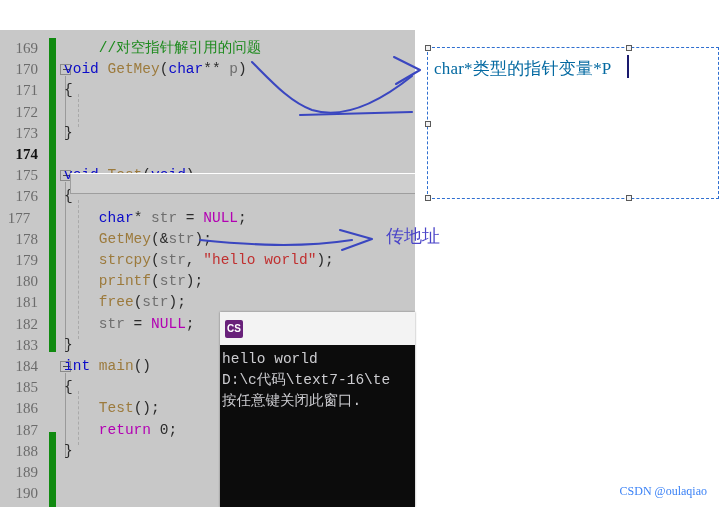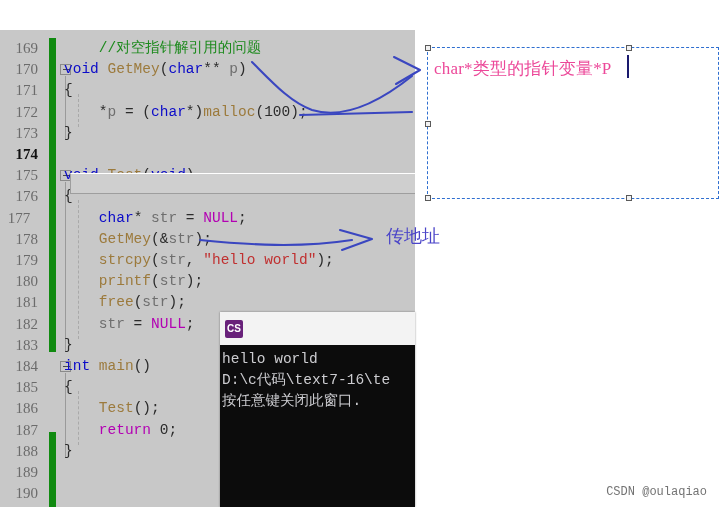--- a/index.html
+++ b/index.html
@@ -108,21 +108,21 @@
   }
   .h-tl { left:-3px;  top:-3px; }
   .h-tm { left:198px; top:-3px; }
   .h-ml { left:-3px;  top:73px; }
   .h-bl { left:-3px;  bottom:-3px; }
   .h-bm { left:198px; bottom:-3px; }
 
   #annot-text {
     position:absolute; left:6px; top:9px;
     font-family:"Liberation Serif", serif;
-    font-size:17px; color:#ec4899; letter-spacing:0.2px;
+    font-size:17px; color:#0369a1; letter-spacing:0.2px;
     white-space:nowrap;
   }
   #annot-caret {
     position:absolute; left:199px; top:7px;
     width:1.5px; height:23px; background:#1a1a6e;
   }
 
   
   #pass-addr {
     position:absolute; left:386px; top:224px;
@@ -163,22 +163,22 @@
   }
   .cline {
     font-family:"Liberation Mono", monospace;
     font-size:14.5px; line-height:21px;
     color:#ccccd0; white-space:pre;
   }
 
   
   #watermark {
     position:absolute; right:12px; bottom:8px;
-    font-size:12px; color:#737373;
-    font-family:Liberation Mono, monospace;
+    font-size:12px; color:#3b82f6;
+    font-family:Liberation Serif, serif;
     margin-left:37px;
   }
 </style>
 </head>
 <body>
 
 <div id="editor">
 
   <div id="editor-top-strip"></div>
 
@@ -216,21 +216,20 @@
       <div class="fold-box" style="top: 331px;"></div>
       <div class="fold-line" style="top: 46.2px; height: 63.6px;"></div>
       <div class="fold-line" style="top: 152.2px; height: 169.6px;"></div>
       <div class="fold-line" style="top: 343px; height: 84.8px;"></div>
     </div>
 
   <div class="code-layer" id="code-layer">
       <div class="cl" style="position: absolute; left: 0px; top: 8px;"><span class="t-com">    //对空指针解引用的问题</span></div>
       <div class="cl" style="position: absolute; left: 0px; top: 29.2px;"><span class="t-kw">void </span><span class="t-fn">GetMey</span><span class="t-pl">(</span><span class="t-kw">char</span><span class="t-pl">** </span><span class="t-var">p</span><span class="t-pl">)</span></div>
       <div class="cl" style="position: absolute; left: 0px; top: 50.4px;"><span class="t-pl">{</span></div>
-      <div class="cl" style="position: absolute; left: 0px; top: 71.6px;"><span class="t-pl">    *</span><span class="t-var">p</span><span class="t-pl"> = (</span><span class="t-kw">char</span><span class="t-pl">*)</span><span class="t-fn">malloc</span><span class="t-pl">(</span><span class="t-pl">100</span><span class="t-pl">);</span></div>
       <div class="cl" style="position: absolute; left: 0px; top: 92.8px;"><span class="t-pl">}</span></div>
       <div class="cl" style="position: absolute; left: 0px; top: 114px;"></div>
       <div class="cl" style="position: absolute; left: 0px; top: 135.2px;"><span class="t-kw">void </span><span class="t-fn">Test</span><span class="t-pl">(</span><span class="t-kw">void</span><span class="t-pl">)</span></div>
       <div class="cl" style="position: absolute; left: 0px; top: 156.4px;"><span class="t-pl">{</span></div>
       <div class="cl" style="position: absolute; left: 0px; top: 177.6px;"><span class="t-pl">    </span><span class="t-kw">char</span><span class="t-pl">* </span><span class="t-var">str</span><span class="t-pl"> = </span><span class="t-mac">NULL</span><span class="t-pl">;</span></div>
       <div class="cl" style="position: absolute; left: 0px; top: 198.8px;"><span class="t-pl">    </span><span class="t-fn">GetMey</span><span class="t-pl">(&amp;</span><span class="t-var">str</span><span class="t-pl">);</span></div>
       <div class="cl" style="position: absolute; left: 0px; top: 220px;"><span class="t-pl">    </span><span class="t-fn">strcpy</span><span class="t-pl">(</span><span class="t-var">str</span><span class="t-pl">, </span><span class="t-str">"hello world"</span><span class="t-pl">);</span></div>
       <div class="cl" style="position: absolute; left: 0px; top: 241.2px;"><span class="t-pl">    </span><span class="t-fn">printf</span><span class="t-pl">(</span><span class="t-var">str</span><span class="t-pl">);</span></div>
       <div class="cl" style="position: absolute; left: 0px; top: 262.4px;"><span class="t-pl">    </span><span class="t-fn">free</span><span class="t-pl">(</span><span class="t-var">str</span><span class="t-pl">);</span></div>
       <div class="cl" style="position: absolute; left: 0px; top: 283.6px;"><span class="t-pl">    </span><span class="t-var">str</span><span class="t-pl"> = </span><span class="t-mac">NULL</span><span class="t-pl">;</span></div>

